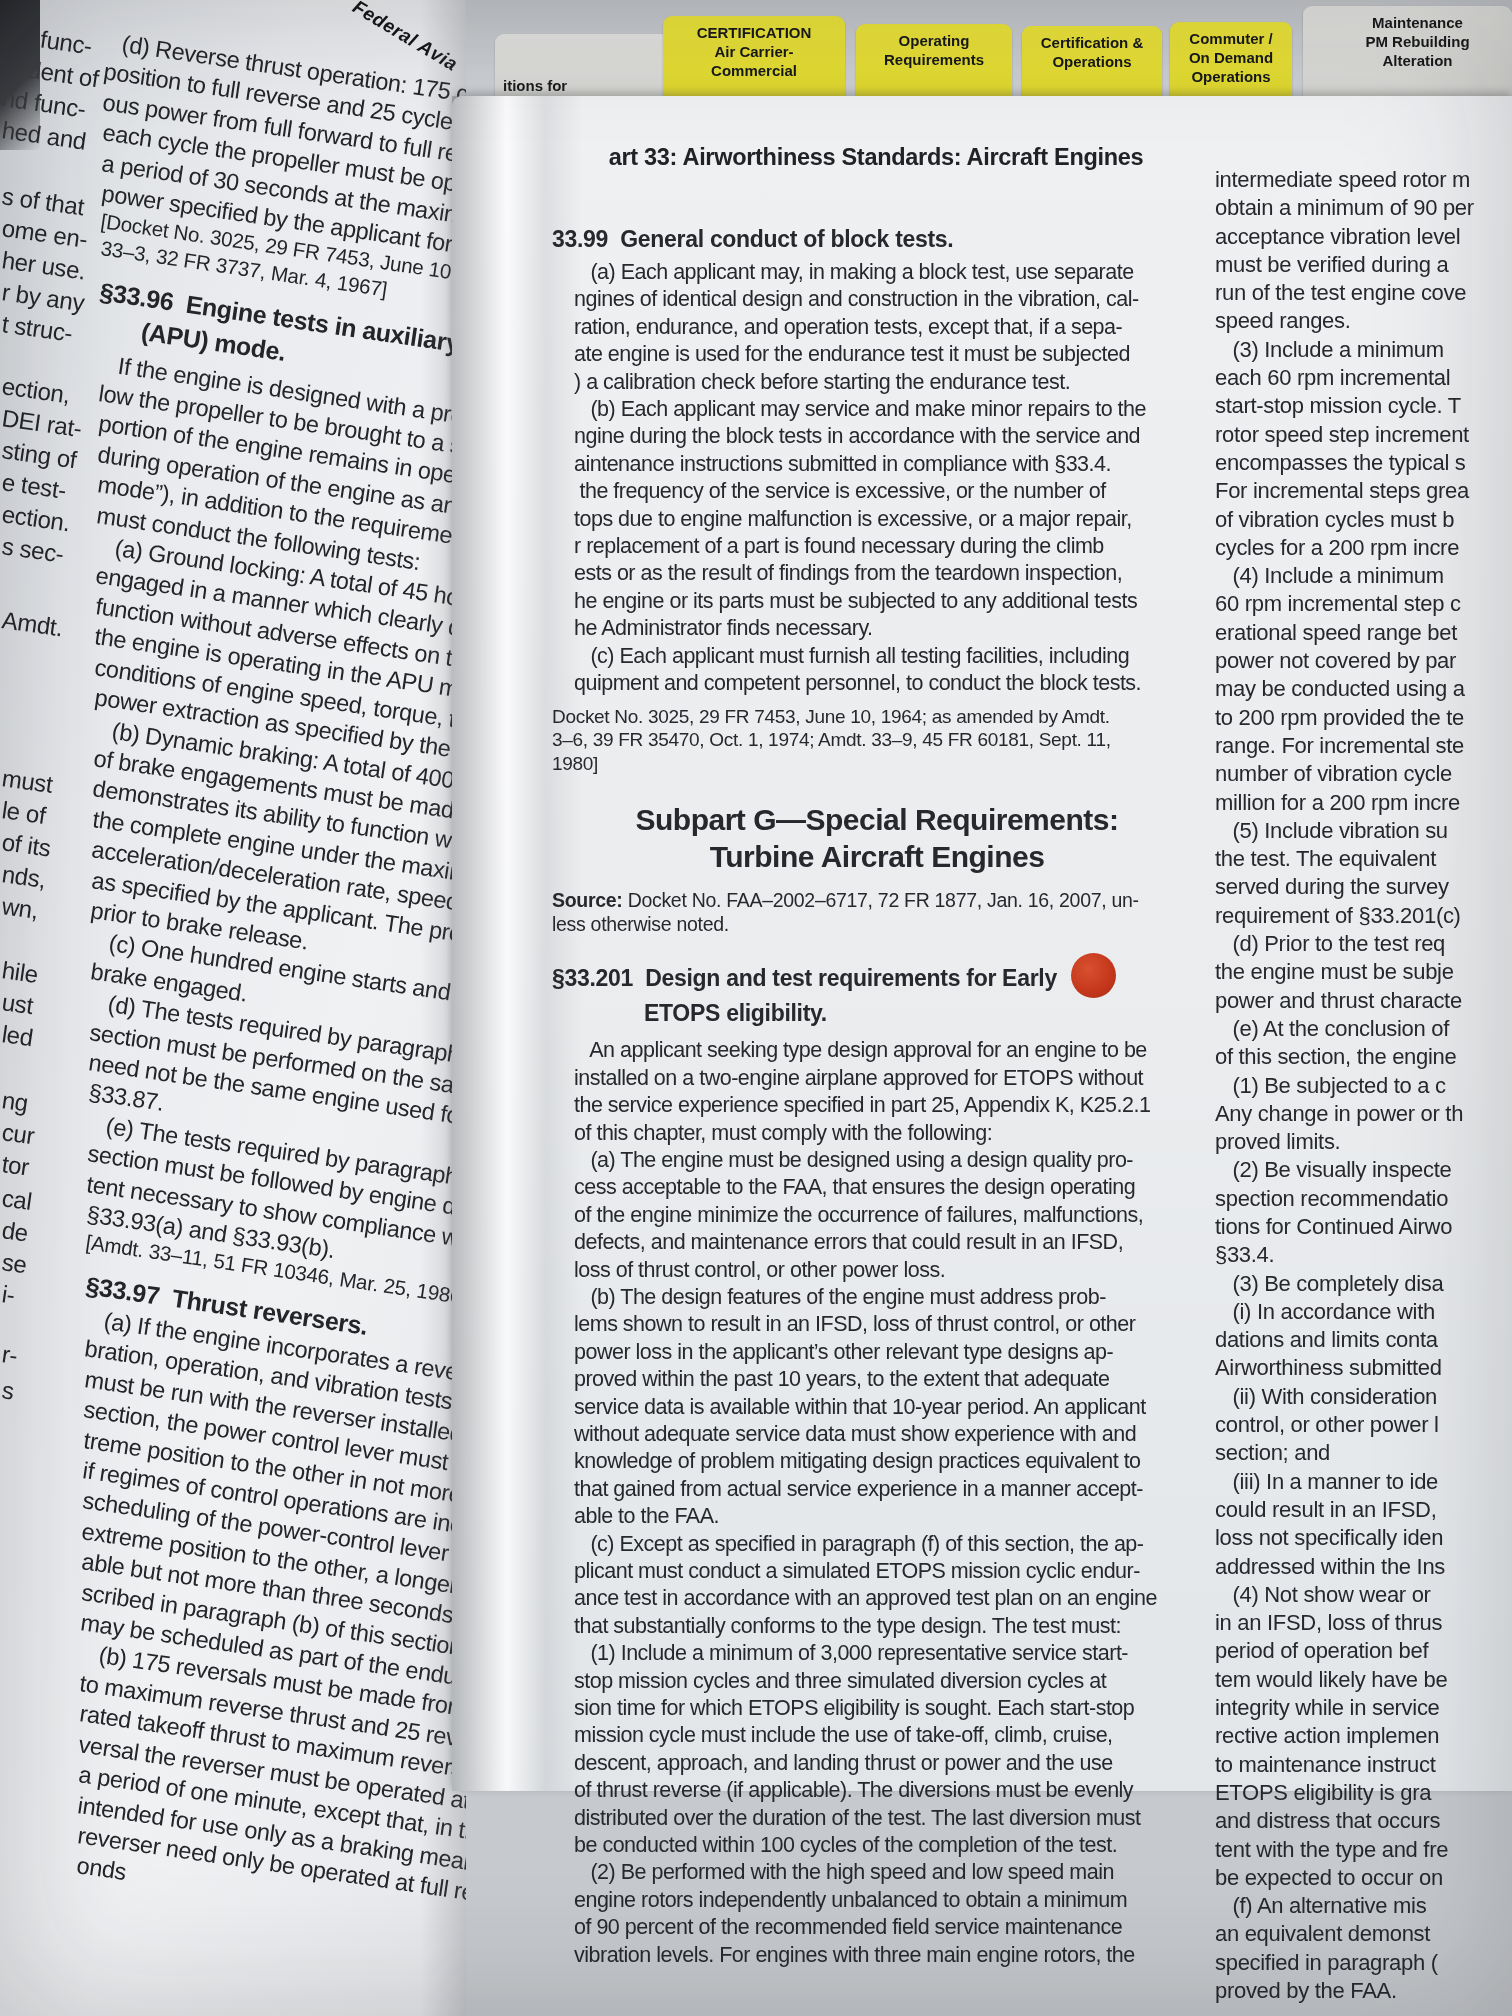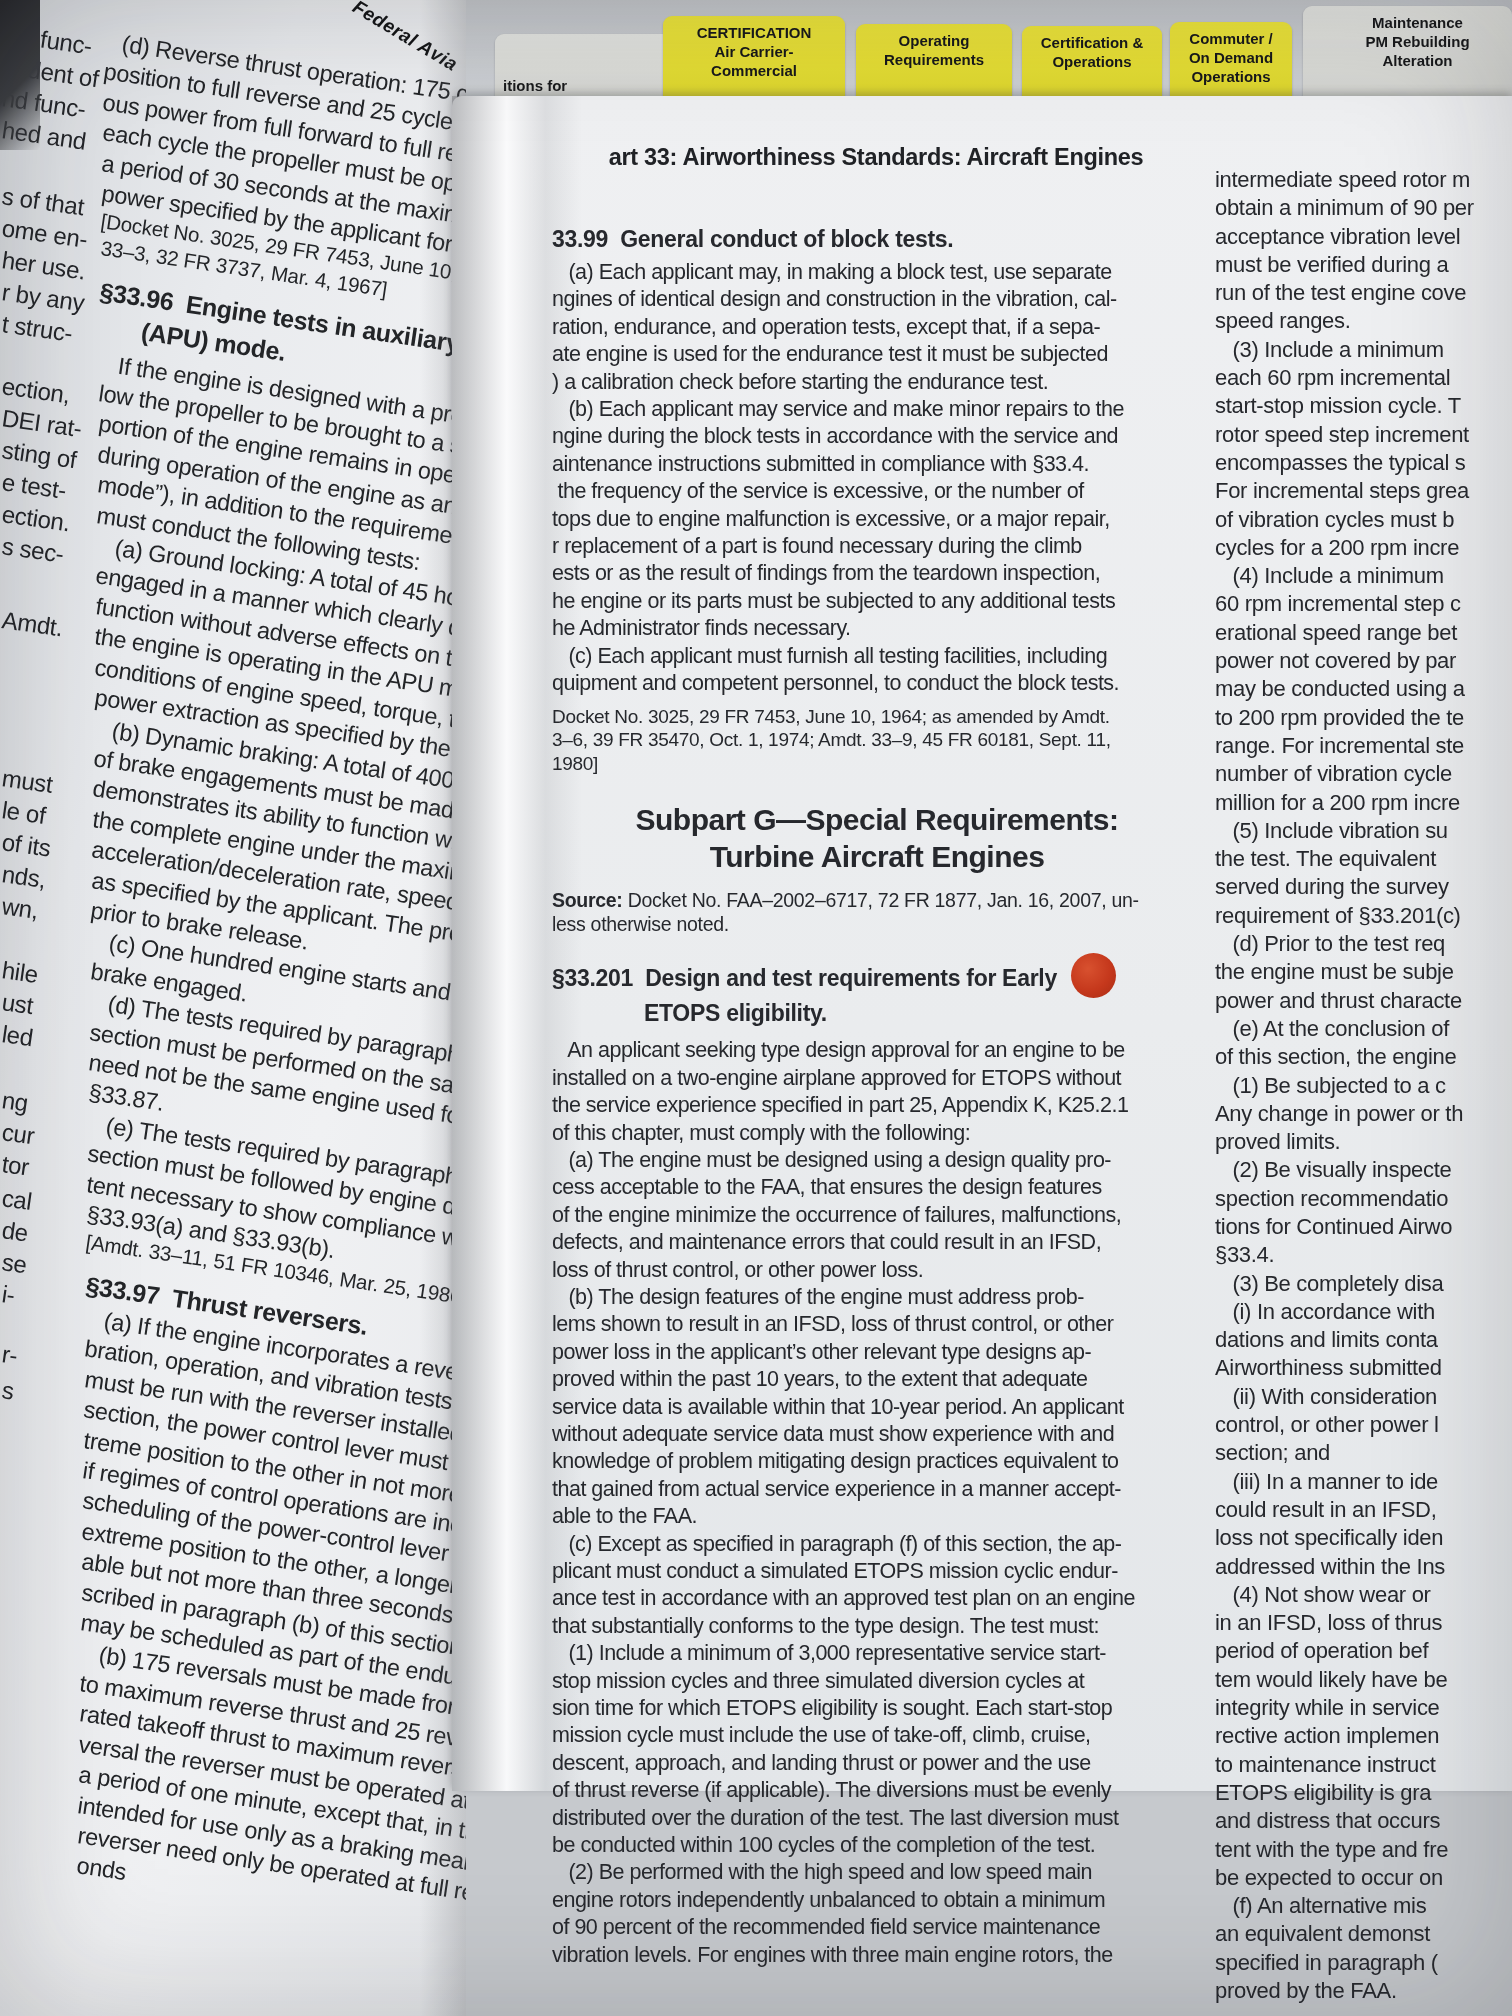--- a/index.html
+++ b/index.html
@@ -40,21 +40,21 @@
   
   #right-page{position:absolute;left:452px;top:96px;width:1060px;height:1695px;z-index:3;
     background:linear-gradient(180deg,#eff0f2 0%,#eaecee 55%,#e3e6e9 100%);
     border-radius:10px 0 0 0;box-shadow:0 -3px 8px rgba(40,42,46,0.3);}
   #right-page::before{content:"";position:absolute;left:0;top:0;width:130px;height:100%;
     background:linear-gradient(90deg,rgba(70,72,76,0.30) 0%,rgba(252,252,253,0.85) 42%,rgba(140,143,148,0.18) 72%,rgba(140,143,148,0) 100%);}
   #running-header{position:absolute;left:100px;top:48px;width:648px;text-align:center;
     font-size:23.5px;font-weight:700;color:#202226;letter-spacing:-0.3px;white-space:nowrap;}
   #mid-col{position:absolute;left:100px;top:128px;width:650px;}
   .mc-b,.mc-h99,.mc-d,.mc-sp,.mc-src,.mc-h201a,.mc-h201b{white-space:pre;color:#26282d;}
-  .mc-b{font-size:21.5px;line-height:27.4px;letter-spacing:-0.5px;}
+  .mc-b{font-size:21.5px;line-height:27.4px;letter-spacing:-0.5px;margin-left:22px;}
   .mc-h99{font-size:23px;line-height:30px;font-weight:700;margin-bottom:5px;letter-spacing:-0.3px;}
   .mc-d{font-size:19px;line-height:23.8px;letter-spacing:-0.3px;}
   .mc-d.first{margin-top:7px;}
   .mc-sp{font-size:30px;line-height:37px;font-weight:700;text-align:center;letter-spacing:-0.5px;}
   .mc-sp.first{margin-top:25px;}
   .mc-sp.last{margin-bottom:13px;}
   .mc-src{font-size:19.5px;line-height:24.2px;letter-spacing:-0.3px;}
   .mc-h201a{font-size:23px;line-height:30px;font-weight:700;margin-top:17px;letter-spacing:-0.3px;}
   .mc-h201b{font-size:23px;line-height:30px;font-weight:700;margin-bottom:9px;padding-left:92px;letter-spacing:-0.3px;}
   .red-dot{display:inline-block;width:45px;height:45px;border-radius:50%;margin-left:14px;vertical-align:-12px;
@@ -235,21 +235,21 @@
         <div class="mc-sp last">Turbine Aircraft Engines</div>
         <div class="mc-src"><b>Source:</b> Docket No. FAA–2002–6717, 72 FR 1877, Jan. 16, 2007, un-</div>
         <div class="mc-src">less otherwise noted.</div>
         <div class="mc-h201a">§33.201  Design and test requirements for Early<span class="red-dot" style="background: radial-gradient(circle at 38% 35%, rgb(216, 81, 47) 0%, rgb(197, 56, 28) 55%, rgb(169, 44, 20) 100%);"></span></div>
         <div class="mc-h201b">ETOPS eligibility.</div>
         <div class="mc-b">   An applicant seeking type design approval for an engine to be</div>
         <div class="mc-b">installed on a two-engine airplane approved for ETOPS without</div>
         <div class="mc-b">the service experience specified in part 25, Appendix K, K25.2.1</div>
         <div class="mc-b">of this chapter, must comply with the following:</div>
         <div class="mc-b">   (a) The engine must be designed using a design quality pro-</div>
-        <div class="mc-b">cess acceptable to the FAA, that ensures the design features</div>
+        <div class="mc-b">cess acceptable to the FAA, that ensures the design operating</div>
         <div class="mc-b">of the engine minimize the occurrence of failures, malfunctions,</div>
         <div class="mc-b">defects, and maintenance errors that could result in an IFSD,</div>
         <div class="mc-b">loss of thrust control, or other power loss.</div>
         <div class="mc-b">   (b) The design features of the engine must address prob-</div>
         <div class="mc-b">lems shown to result in an IFSD, loss of thrust control, or other</div>
         <div class="mc-b">power loss in the applicant’s other relevant type designs ap-</div>
         <div class="mc-b">proved within the past 10 years, to the extent that adequate</div>
         <div class="mc-b">service data is available within that 10-year period. An applicant</div>
         <div class="mc-b">without adequate service data must show experience with and</div>
         <div class="mc-b">knowledge of problem mitigating design practices equivalent to</div>

